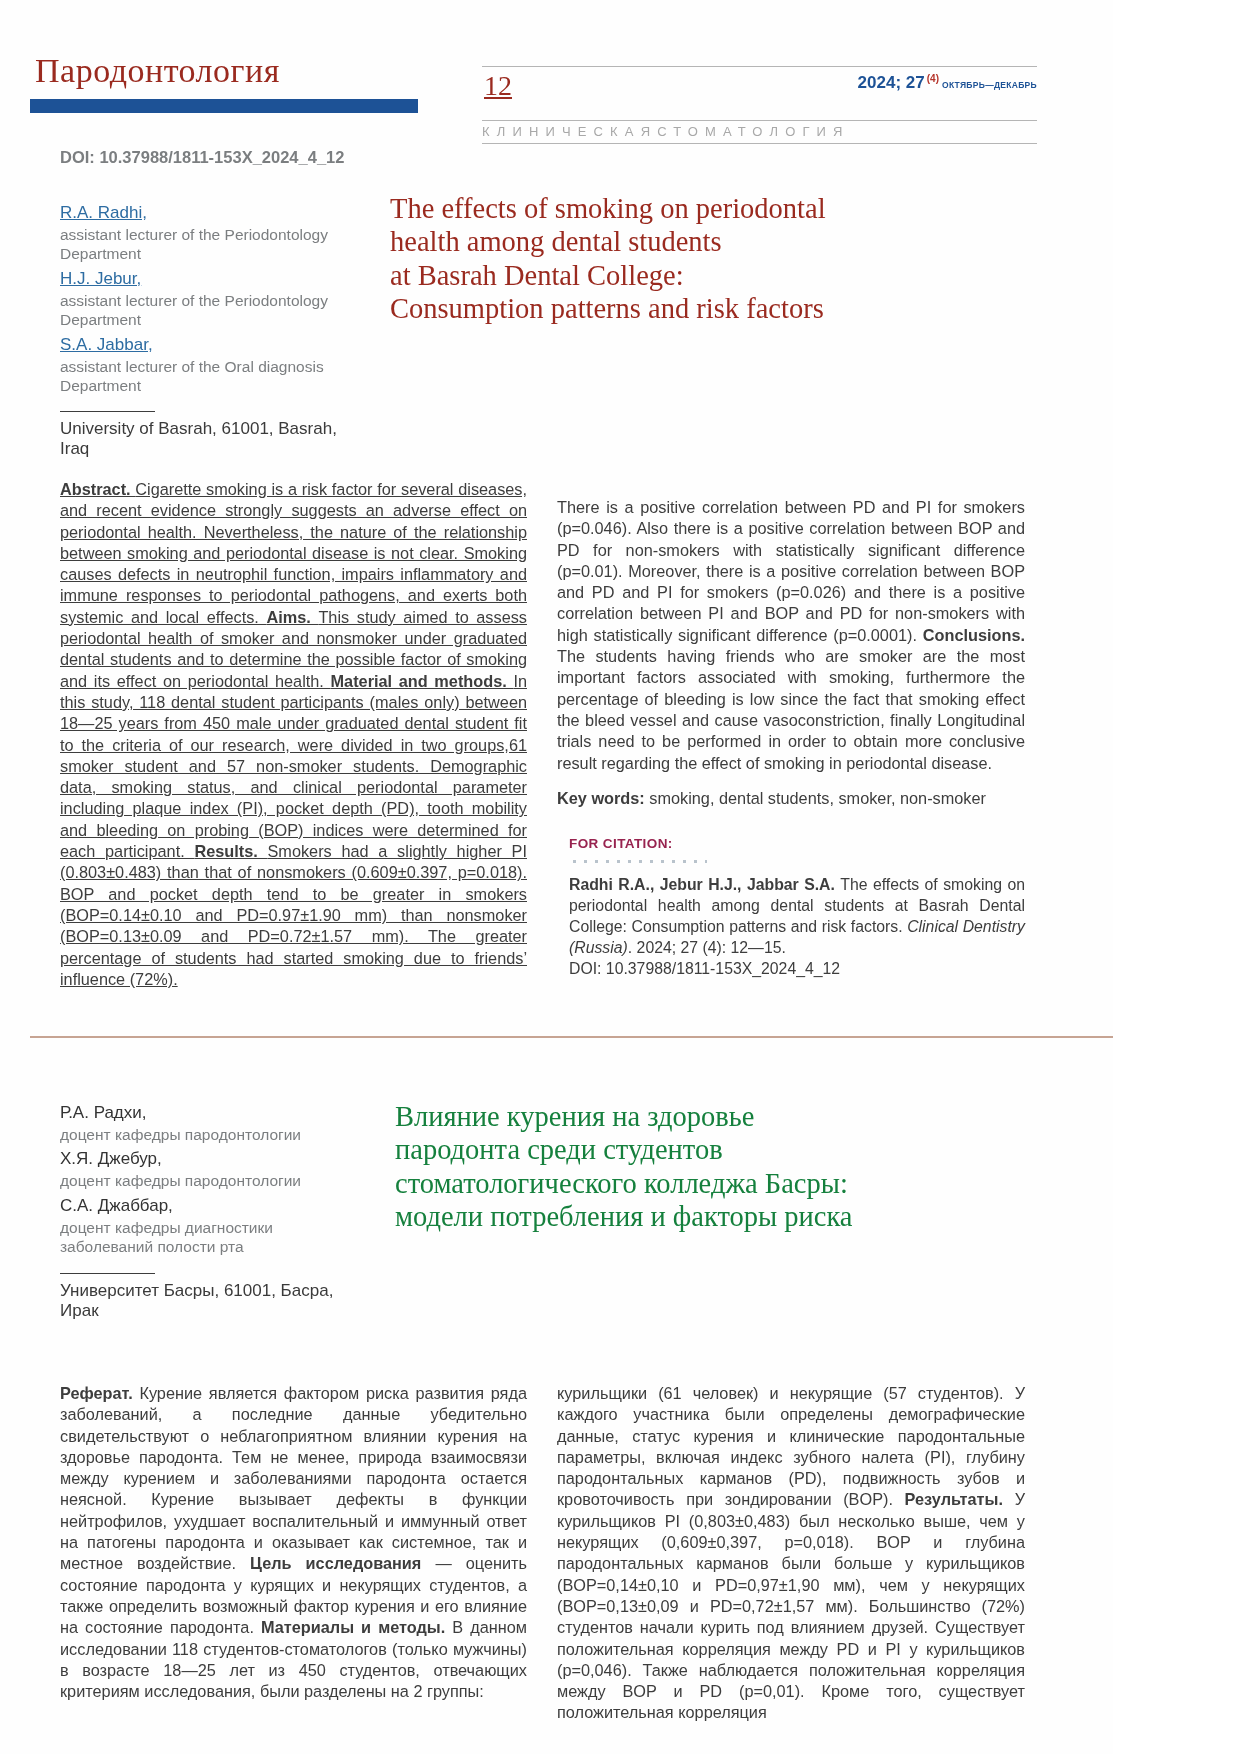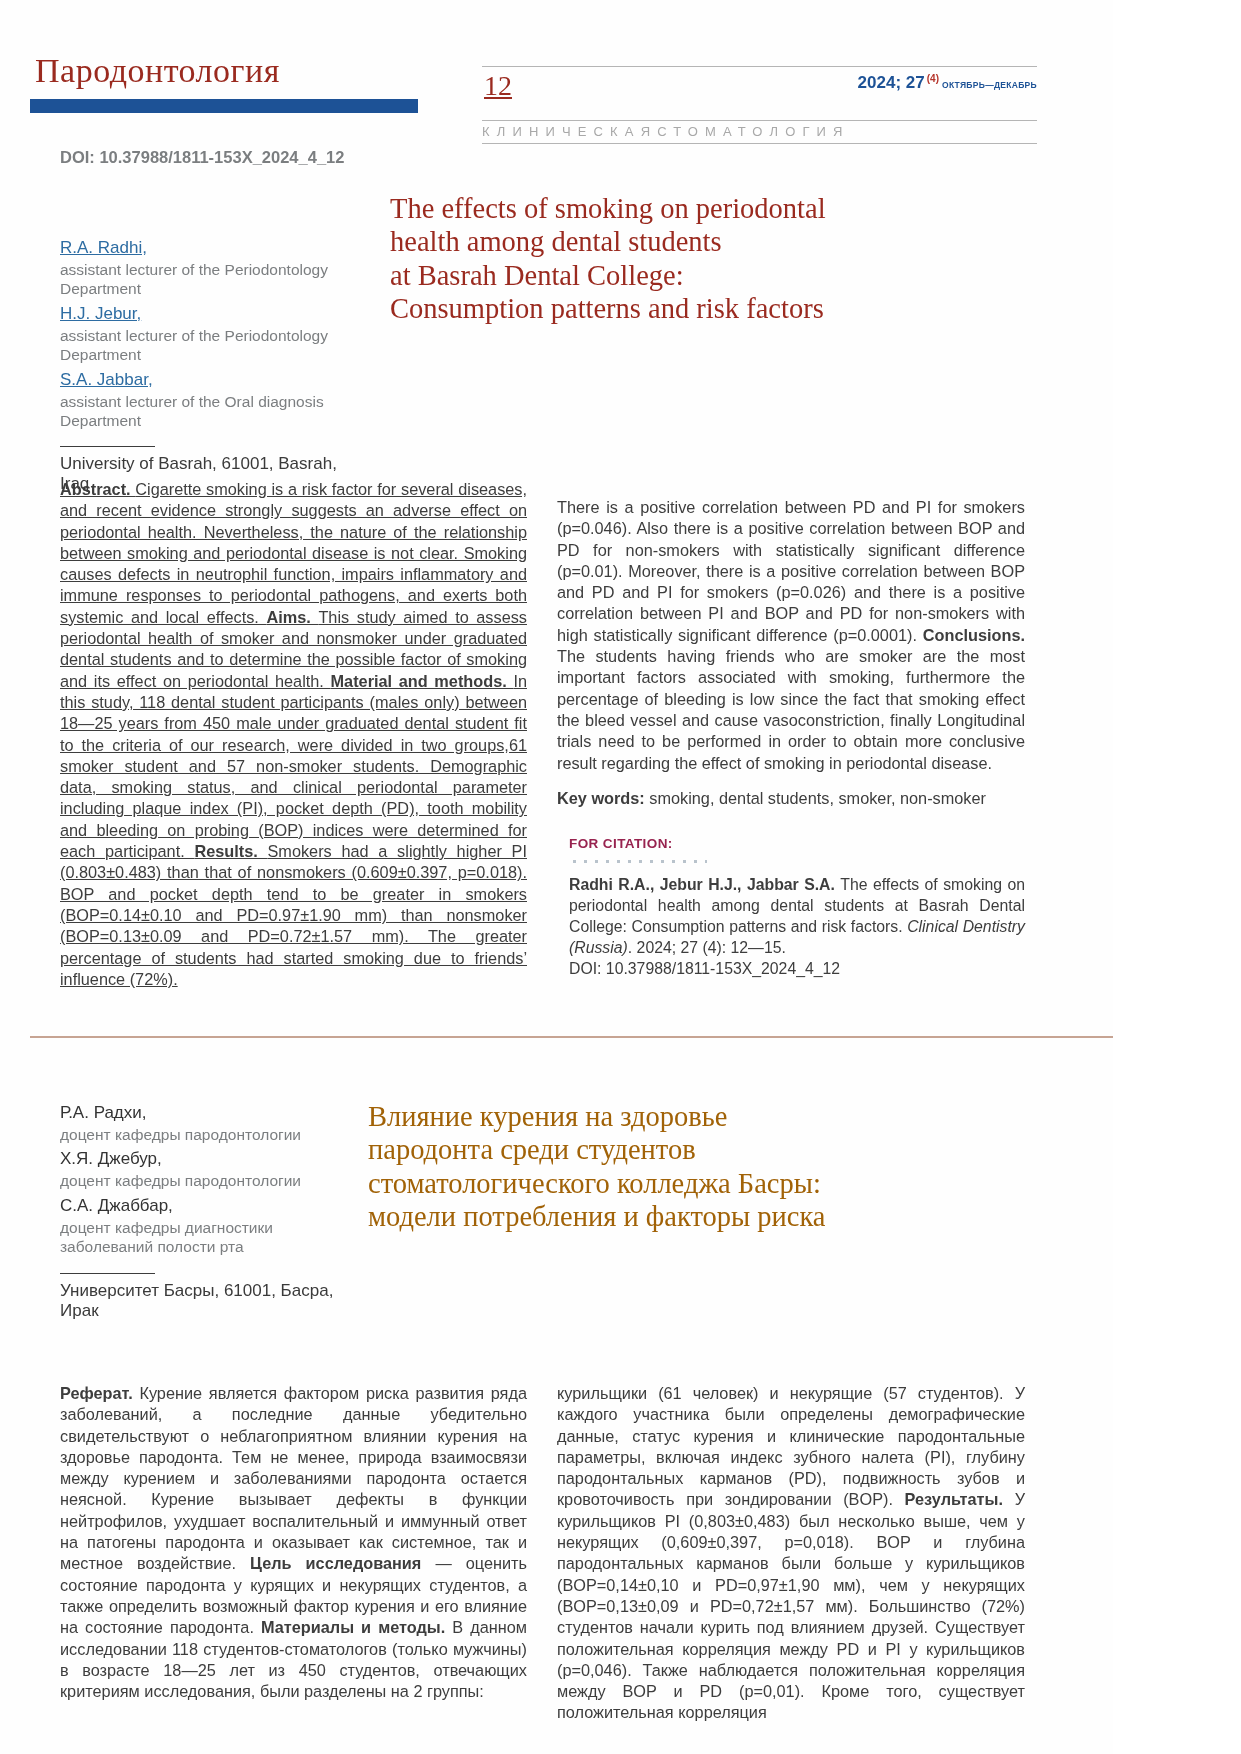--- a/index.html
+++ b/index.html
@@ -45,21 +45,21 @@
   }
   .journal-subtitle span{letter-spacing:0.55em;white-space:nowrap;}
 
   
   .doi{
     position:absolute;left:60px;top:148px;
     font-size:16.5px;font-weight:700;color:#7b7e80;
   }
 
   
-  .authors-en{position:absolute;left:60px;top:203px;width:310px;margin-top:35px;}
+  .authors-en{position:absolute;left:60px;top:203px;width:310px;}
   .authors-ru{position:absolute;left:60px;top:1103px;width:310px;}
   .author-name{
     display:inline-block;
     font-size:17px;color:#2d6ca2;text-decoration:underline;
     margin-bottom:2px;cursor:pointer;
   }
   .author-name-ru{
     display:inline-block;
     font-size:17px;color:#333333;text-decoration:none;
     margin-bottom:2px;
@@ -70,22 +70,22 @@
   .affil-rule{border:none;border-top:1.5px solid #3d3d3d;width:95px;margin:16px 0 7px 0;}
   .university{font-size:17px;color:#3a3a3a;}
 
   
   .title-en{
     position:absolute;left:390px;top:192px;width:650px;
     font-size:28.5px;line-height:1.17;color:#9a2a1f;
     white-space:pre-line;
   }
   .title-ru{
-    position:absolute;left:368px;top:1100px;width:650px;
-    font-size:28.5px;line-height:1.17;color:#a16207;
+    position:absolute;left:395px;top:1100px;width:650px;
+    font-size:28.5px;line-height:1.17;color:#15803d;
     white-space:pre-line;
   }
 
   
   .col{
     position:absolute;
     font-size:16.3px;line-height:21.3px;color:#3d3d3d;
     text-align:justify;hyphens:auto;-webkit-hyphens:auto;
   }
   .abs-en-left{left:60px;top:479px;width:467px;text-decoration:underline;}

